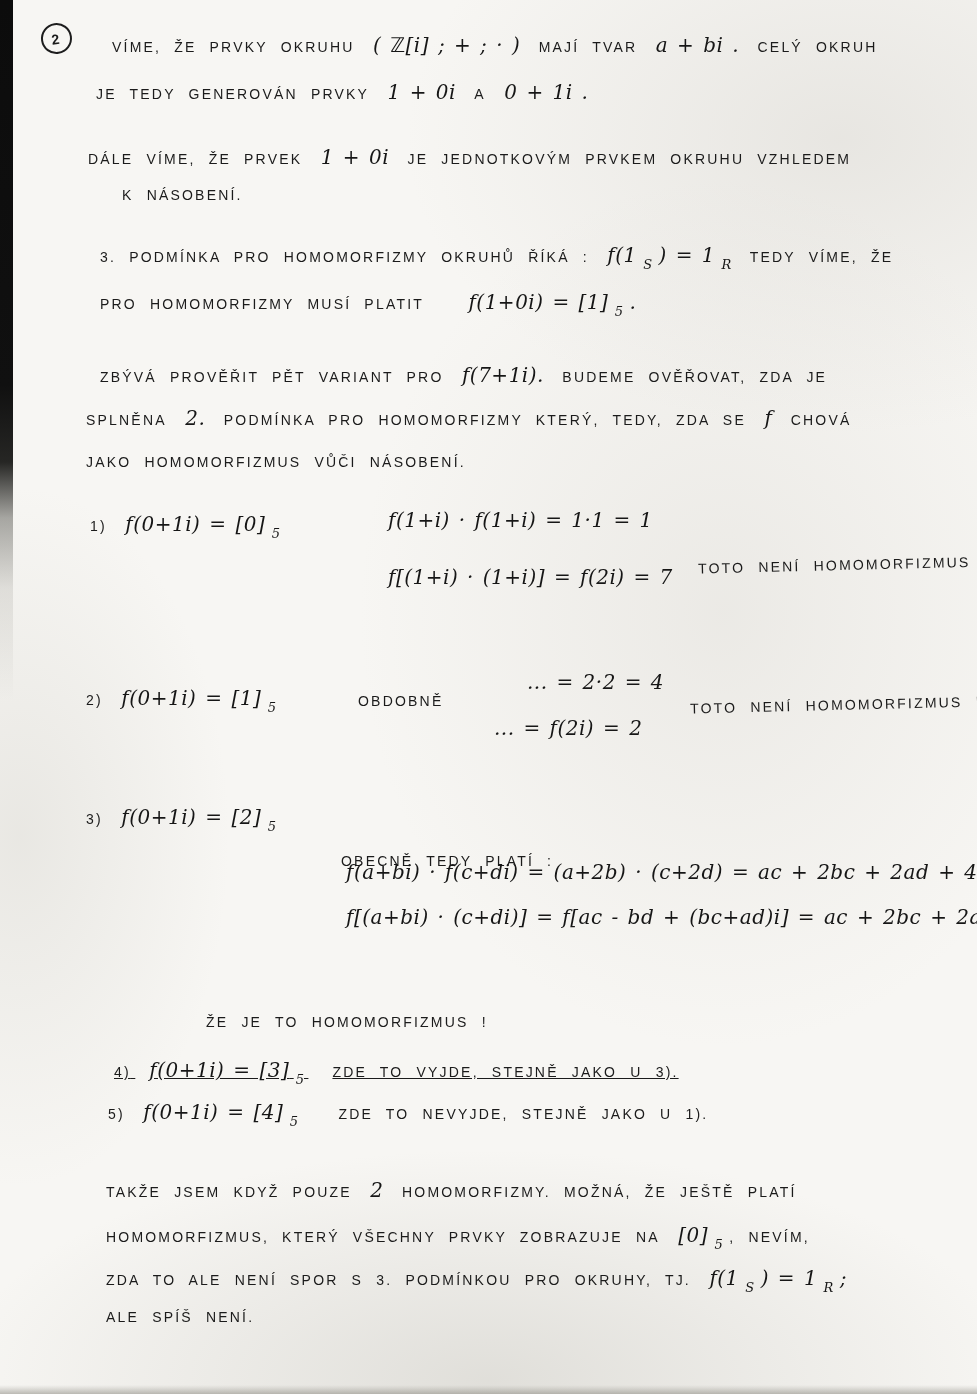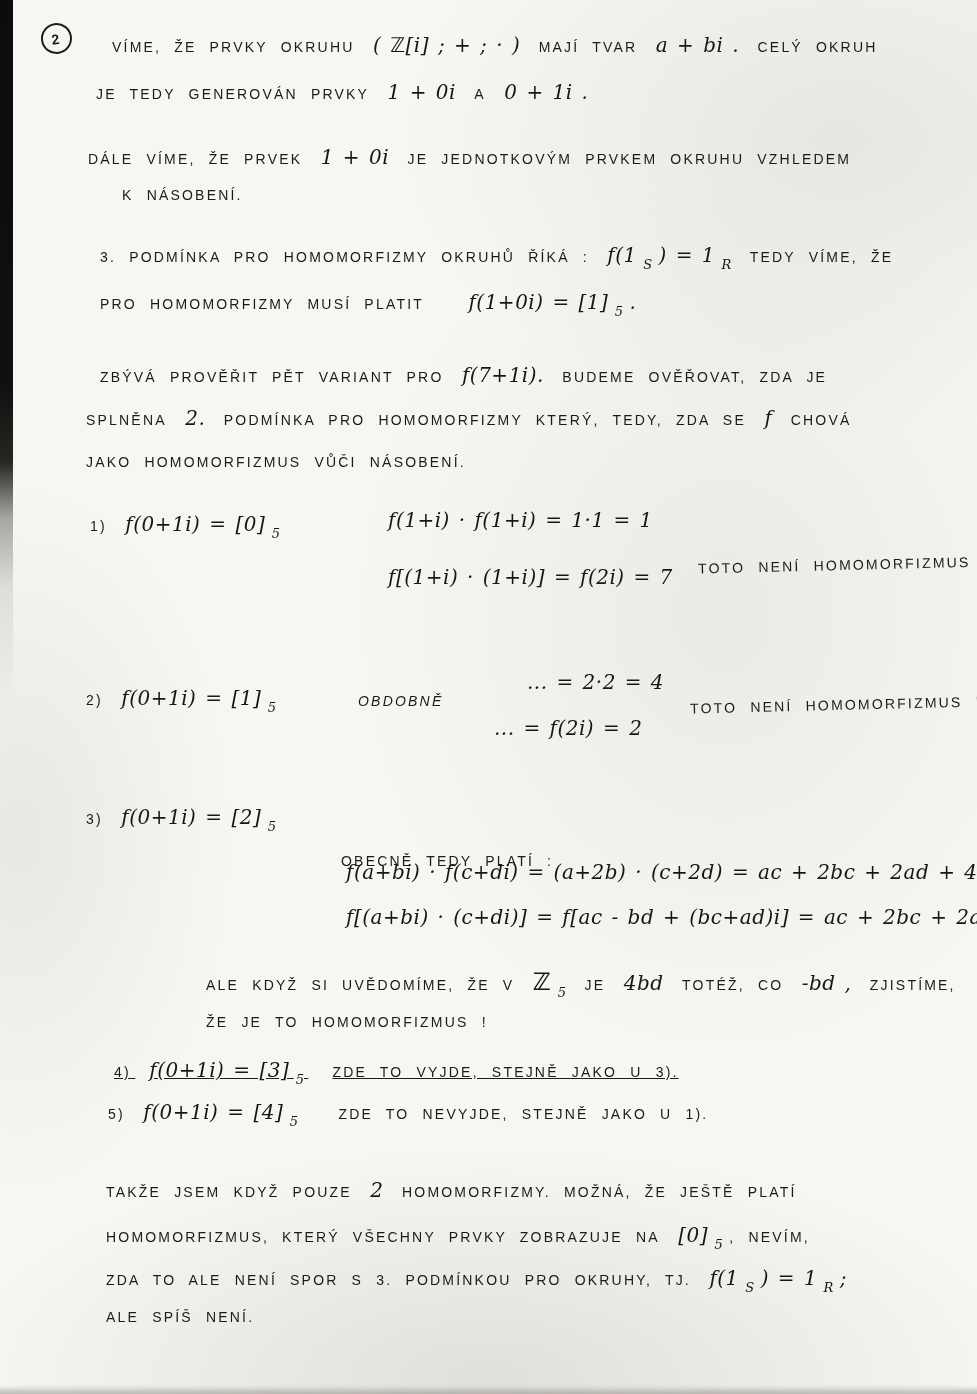--- a/index.html
+++ b/index.html
@@ -139,21 +139,21 @@
   </div>
   <div class="line tilt-up" style="left:698px; top:556px;">
     <span class="hand">TOTO NENÍ HOMOMORFIZMUS !</span>
   </div>
 
   <div class="line" style="left:86px; top:686px;">
     <span class="hand">2)</span>
     <span class="math">f(0+1i) = [1]</span>
     <span class="msub">5</span>
   </div>
-  <div class="line" style="left:358px; top:692px;font-style:italic;">
+  <div class="line" style="left:358px; top:692px;">
     <span class="hand">OBDOBNĚ</span>
   </div>
   <div class="line" style="left:499px; top:670px;margin-left:28px;">
     <span class="math">... = 2·2 = 4</span>
   </div>
   <div class="line" style="left:494px; top:716px;">
     <span class="math">... = f(2i) = 2</span>
   </div>
   <div class="line tilt-up" style="left:690px; top:696px;">
     <span class="hand">TOTO NENÍ HOMOMORFIZMUS !</span>
@@ -165,30 +165,20 @@
     <span class="msub">5</span>
   </div>
   <div class="line" style="left:341px; top:810px;margin-top:42px;">
     <span class="hand">OBECNĚ TEDY PLATÍ :</span>
   </div>
   <div class="line" style="left:346px; top:860px;">
     <span class="math">f(a+bi) · f(c+di) = (a+2b) · (c+2d) = ac + 2bc + 2ad + 4bd</span>
   </div>
   <div class="line" style="left:346px; top:905px;">
     <span class="math">f[(a+bi) · (c+di)] = f[ac - bd + (bc+ad)i] = ac + 2bc + 2ad - bd</span>
-  </div>
-  <div class="line" style="left:206px; top:968px;">
-    <span class="hand">ALE KDYŽ SI UVĚDOMÍME, ŽE V</span>
-    <span class="math big">ℤ</span>
-    <span class="msub">5</span>
-    <span class="hand">JE</span>
-    <span class="math">4bd</span>
-    <span class="hand">TOTÉŽ, CO</span>
-    <span class="math">-bd ,</span>
-    <span class="hand">ZJISTÍME,</span>
   </div>
   <div class="line" style="left:206px; top:1013px;">
     <span class="hand">ŽE JE TO HOMOMORFIZMUS !</span>
   </div>
 
   <div class="line" style="left:114px; top:1058px;text-decoration:underline;">
     <span class="hand">4)</span>
     <span class="math">f(0+1i) = [3]</span>
     <span class="msub">5</span>
     <span class="hand" style="margin-left:24px;">ZDE TO VYJDE, STEJNĚ JAKO U 3).</span>

